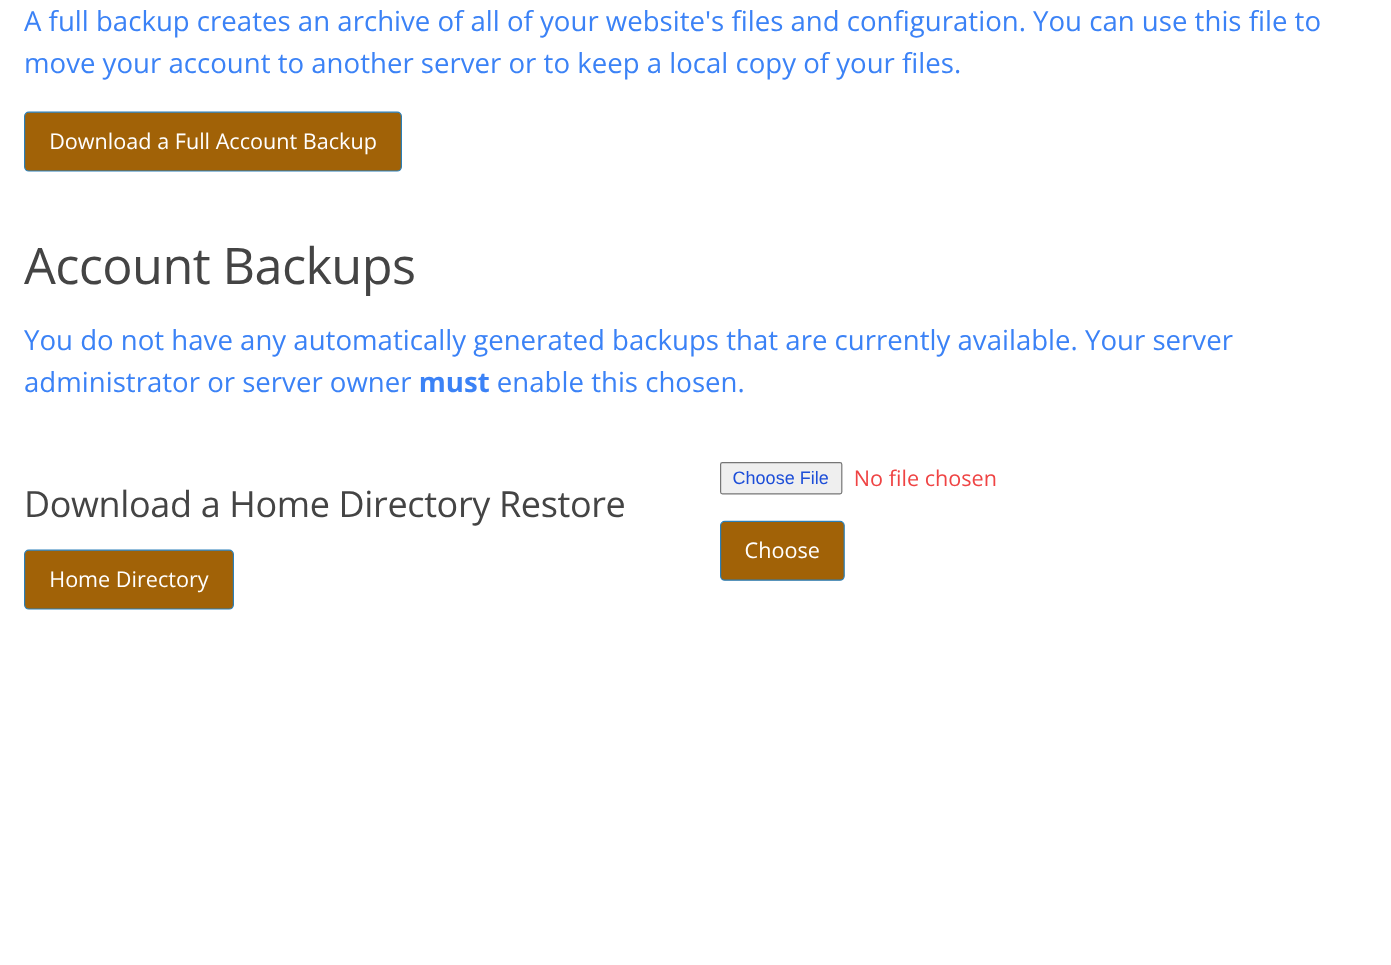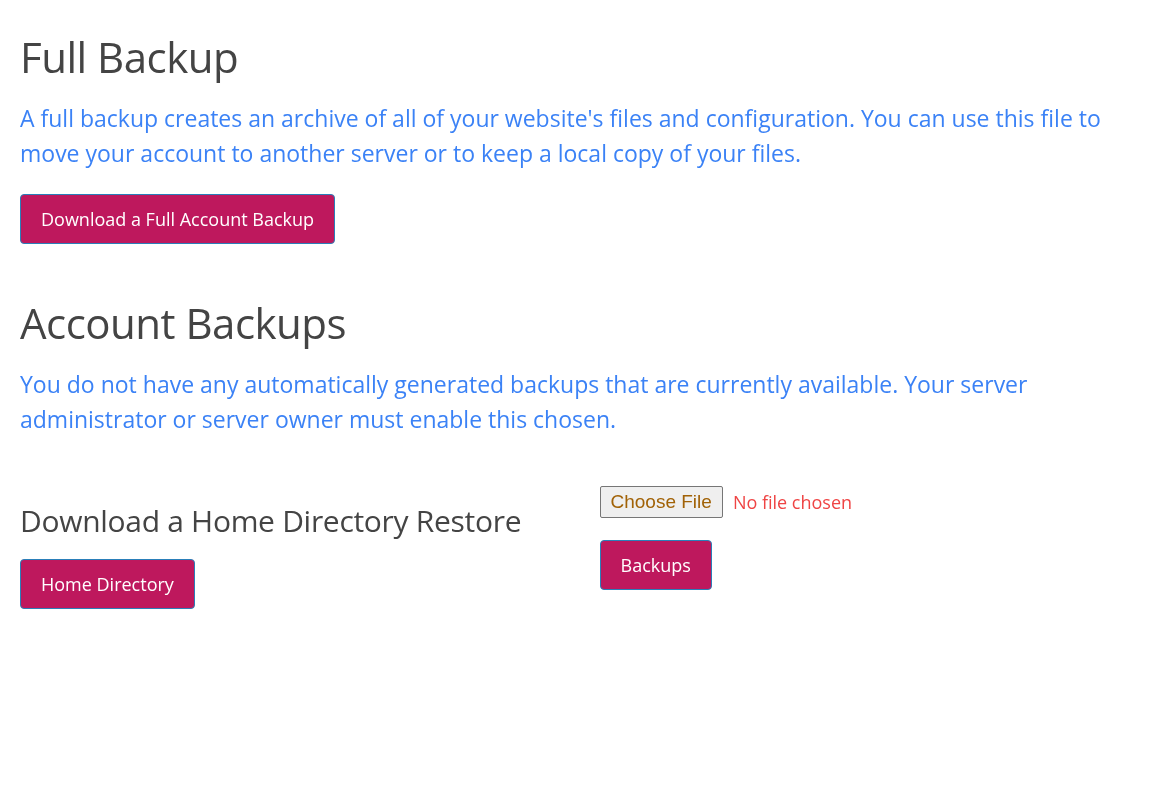--- a/index.html
+++ b/index.html
@@ -32,21 +32,21 @@
     }
     p.desc {
       font-size: 23px;
       line-height: 1.5;
       color: #3b82f6;
       margin-bottom: 24px;
       max-width: 1120px;
     }
     .btn-primary {
       display: inline-block;
-      background: #be185d;
+      background: #a16207;
       color: #fff;
       border: 1px solid #2a7fb9;
       border-radius: 4px;
       padding: 12px 20px;
       font-size: 18px;
       cursor: pointer;
       font-family: inherit;
     }
     .section {
       margin-bottom: 50px;
@@ -59,42 +59,41 @@
       flex: 1;
     }
     .file-row {
       display: flex;
       align-items: center;
       gap: 10px;
       margin-bottom: 22px;
     }
     .choose-file-btn {
       font-family: Arial, sans-serif;
-      font-size: 19px;
+      font-size: 15px;
       padding: 4px 10px;
       background: #efefef;
       border: 1px solid #767676;
       border-radius: 2px;
       cursor: pointer;
-      color: #a16207;
+      color: #1d4ed8;
     }
     .file-status {
       font-size: 18px;
       color: #ef4444;
     }
     strong {
-      font-weight: 400;
+      font-weight: 700;
       margin-top: 29px;
     }
   </style>
 </head>
 <body>
 
 <div class="section">
-  <h1>Full Backup</h1>
   <p class="desc">A full backup creates an archive of all of your website's files and configuration. You can use this file to move your account to another server or to keep a local copy of your files.</p>
   <button class="btn-primary">Download a Full Account Backup</button>
 </div>
 
 <div class="section">
   <h1>Account Backups</h1>
   <p class="desc">
     <span>You do not have any automatically generated backups that are currently available. Your server administrator or server owner </span><strong>must</strong><span> enable this chosen.</span>
   </p>
 </div>
@@ -103,16 +102,16 @@
   <div class="columns">
     <div class="col">
       <h2>Download a Home Directory Restore</h2>
       <button class="btn-primary">Home Directory</button>
     </div>
     <div class="col">
       <div class="file-row">
         <button class="choose-file-btn">Choose File</button>
         <span class="file-status">No file chosen</span>
       </div>
-      <button class="btn-primary">Backups</button>
+      <button class="btn-primary">Choose</button>
     </div>
   </div>
 </div>
 
 </body></html>

